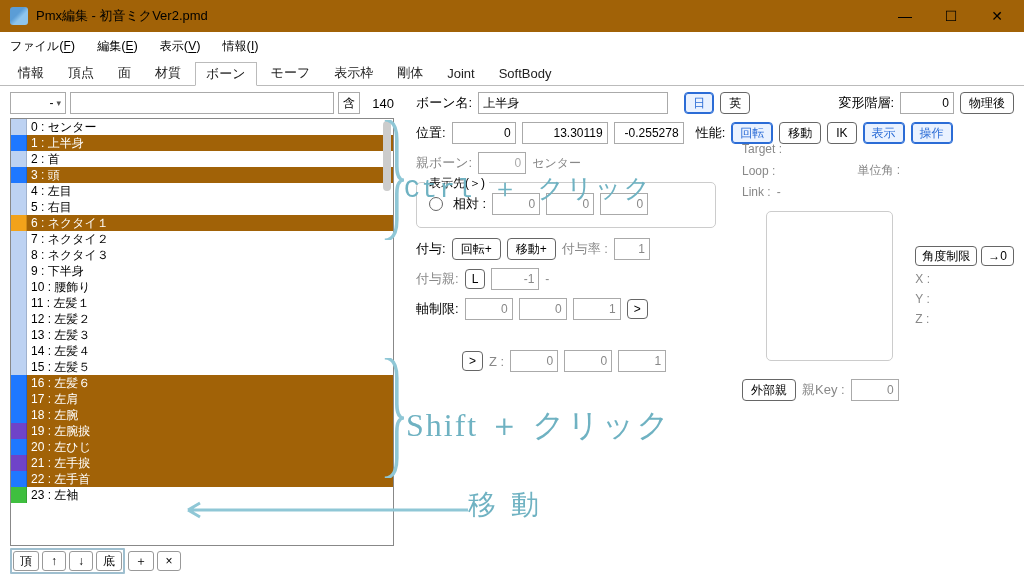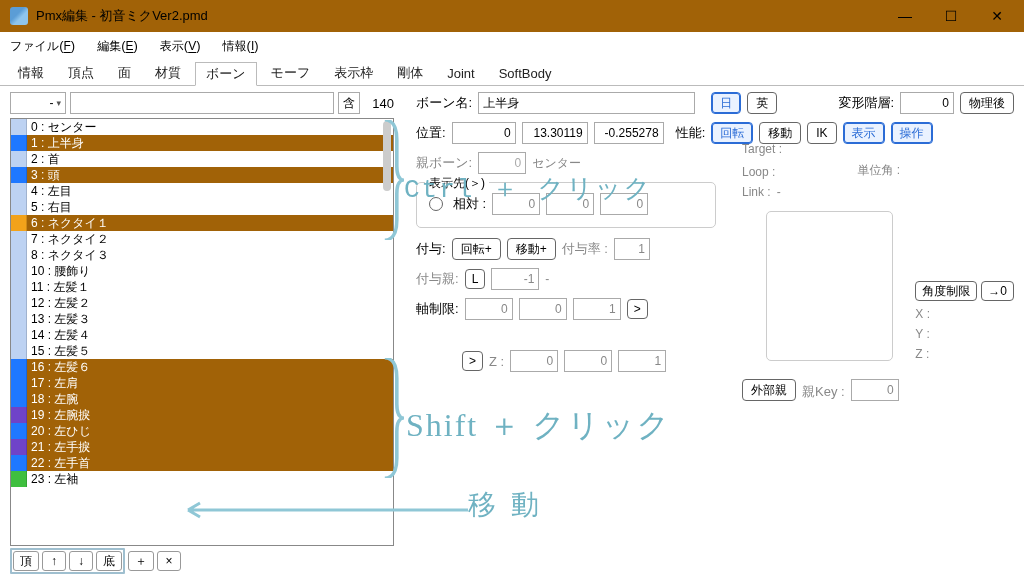--- a/index.html
+++ b/index.html
@@ -43,21 +43,21 @@
   .pill { height: 22px; padding: 0 8px; border: 1px solid #666; border-radius: 4px; background: #fff; display: inline-flex; align-items: center; justify-content: center; font-size: 12px; }
   .pill.primary { border-color: #2b6cd6; color: #2b6cd6; background: #eaf2ff; box-shadow: 0 0 0 1px #2b6cd6 inset; }
   .pill.small { height: 20px; padding: 0 6px; }
   .group { border: 1px solid #ccc; border-radius: 5px; padding: 10px 12px 12px; margin-bottom: 10px; position: relative; }
   .group-title { position: absolute; top: -8px; left: 8px; background: #fff; padding: 0 4px; font-size: 12px; }
   .radio { width: 14px; height: 14px; border: 1px solid #666; border-radius: 50%; display: inline-flex; align-items: center; justify-content: center; margin-right: 4px; }
   .radio.checked::after { content: ""; width: 8px; height: 8px; background: #2a7de1; border-radius: 50%; }
   .gray { color: #888; }
   .right-panel { position: absolute; right: 10px; top: 56px; width: 272px; }
   .right-box { border: 1px solid #ccc; border-radius: 5px; height: 150px; margin-top: 6px; background: #fff; }
-  .prop-row { display: flex; align-items: flex-end; gap: 6px; margin-bottom: 6px; }
+  .prop-row { display: flex; align-items: center; gap: 6px; margin-bottom: 6px; }
   .annotation { position: absolute; font-family: "Comic Sans MS", "Yu Gothic", cursive; color: #6fb2c2; pointer-events: none; }
   .brace { position: absolute; width: 24px; border: none; }
   .brace svg { width: 100%; height: 100%; }
 </style>
 </head>
 <body>
 
 <div class="window">
 
   <div class="titlebar">
@@ -132,20 +132,24 @@
             <div class="bone-row">
               <div class="bone-swatch" style="background: rgb(189, 210, 242);"></div>
               <div class="bone-label">7 : ネクタイ２</div>
             </div>
             <div class="bone-row">
               <div class="bone-swatch" style="background: rgb(189, 210, 242);"></div>
               <div class="bone-label">8 : ネクタイ３</div>
             </div>
             <div class="bone-row">
               <div class="bone-swatch" style="background: rgb(189, 210, 242);"></div>
+              <div class="bone-label">9 : 下半身</div>
+            </div>
+            <div class="bone-row">
+              <div class="bone-swatch" style="background: rgb(189, 210, 242);"></div>
               <div class="bone-label">10 : 腰飾り</div>
             </div>
             <div class="bone-row">
               <div class="bone-swatch" style="background: rgb(189, 210, 242);"></div>
               <div class="bone-label">11 : 左髪１</div>
             </div>
             <div class="bone-row">
               <div class="bone-swatch" style="background: rgb(189, 210, 242);"></div>
               <div class="bone-label">12 : 左髪２</div>
             </div>
@@ -207,34 +211,34 @@
         </div>
         <div class="btn">＋</div>
         <div class="btn">×</div>
       </div>
     </div>
 
     <div class="right">
 
       <div class="row">
         <span class="label">ボーン名:</span>
-        <input class="input" style="width: 217px;" value="上半身">
+        <input class="input" style="width: 190px;" value="上半身">
         <div style="width:4px"></div>
         <div class="pill primary">日</div>
         <div class="pill">英</div>
         <div style="flex:1"></div>
         <span class="label">変形階層:</span>
         <input class="input right-align" style="width: 54px;" value="0">
         <div class="pill">物理後</div>
       </div>
 
       <div class="row">
         <span class="label">位置:</span>
         <input class="input right-align" style="width: 64px;" value="0">
-        <input class="input right-align" style="width: 66px;" value="13.30119">
+        <input class="input right-align" style="width: 86px;" value="13.30119">
         <input class="input right-align" style="width: 70px;" value="-0.255278">
         <span class="label" style="margin-left:6px">性能:</span>
         <div class="pill primary">回転</div>
         <div class="pill">移動</div>
         <div class="pill">IK</div>
         <div class="pill primary">表示</div>
         <div class="pill primary">操作</div>
       </div>
 
       <div class="row gray">
@@ -291,21 +295,21 @@
           </div>
         <div class="prop-row gray">
           <span>Loop :</span>
           <div style="width:70px"></div>
           <span>単位角 :</span>
         </div>
         <div class="prop-row gray">
           <span>Link :</span>
           <span>-</span>
         </div>
-        <div style="display:flex; gap:22px; align-items:flex-end;margin-left:24px;">
+        <div style="display:flex; gap:22px; align-items:center;margin-left:24px;">
           <div class="right-box" style="flex:1"></div>
           <div style="display:flex; flex-direction:column; gap:6px; padding-top:6px;">
             <div style="display:flex; gap:4px;">
               <div class="pill small">角度制限</div>
               <div class="pill small">→0</div>
             </div>
             <span class="gray">X :</span>
             <span class="gray">Y :</span>
             <span class="gray">Z :</span>
           </div>

